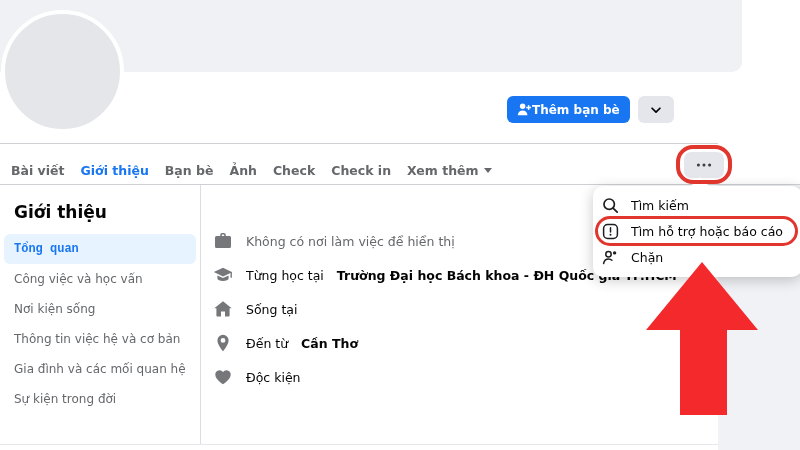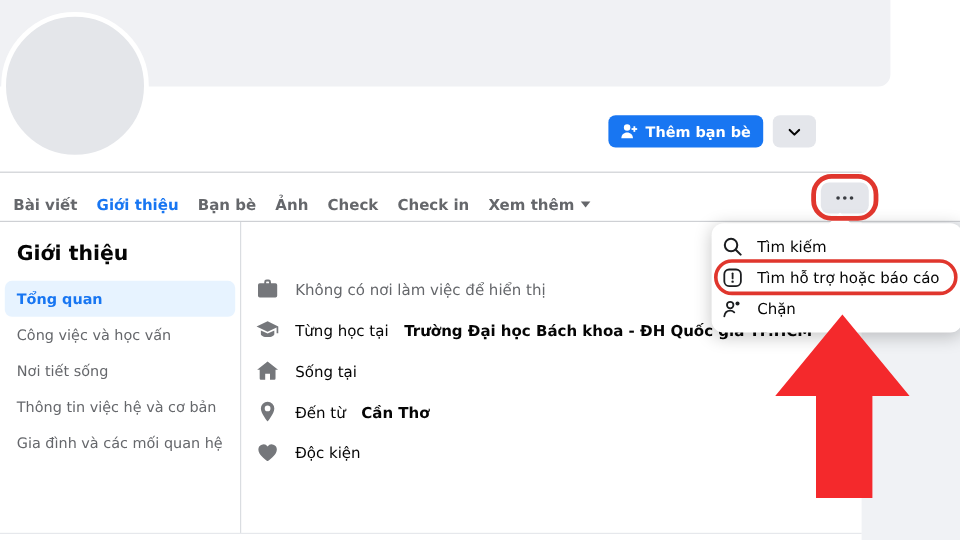--- a/index.html
+++ b/index.html
@@ -6,21 +6,21 @@
   body { background:#fff; font-family:"DejaVu Sans","Liberation Sans",sans-serif; }
   .stage { position:relative; width:800px; height:450px; background:#fff; overflow:hidden; }
 
   
   .cover { position:absolute; left:0; top:0; width:742px; height:72px;
            background:#f0f1f4; border-radius:0 0 10px 0; }
   .avatar { position:absolute; left:1px; top:10px; width:123px; height:123px;
             background:#e4e6ea; border:4px solid #fff; border-radius:50%; }
 
   .actions { position:absolute; left:507px; top:96px; display:flex; gap:8px; }
-  .btn { display:inline-flex; align-items:center; gap:6px; height:27px;
+  .btn { display:inline-flex; align-items:center; height:27px;
          border:none; border-radius:6px; padding:0 10px; font-size:12px;
          font-weight:bold; cursor:pointer; font-family:inherit; }
   .btn-primary { background:#1876f2; color:#fff; }
   .btn-gray { background:#e4e6eb; color:#050505; }
   .btn-chevron { width:36px; justify-content:center; padding:0; }
 
   .header-divider { position:absolute; left:0; top:143px; width:718px; height:1px; background:#ced0d4; }
 
   .tabs { position:absolute; left:10px; top:150px; height:40px; display:flex; }
   .tab { position:relative; display:flex; align-items:center; gap:5px; height:40px;
@@ -40,21 +40,21 @@
   
   .gray-bg { position:absolute; left:718px; top:185px; width:82px; height:265px; background:#f0f2f5; }
 
   
   .sidebar { position:absolute; left:0; top:185px; width:201px; height:260px;
              background:#fff; border-right:1px solid #dadde1; }
   .sidebar h2 { font-size:17px; font-weight:bold; color:#050505; margin:17px 0 12px 14px; }
   .side-item { display:flex; align-items:center; height:30px; margin:0 4px;
                padding-left:10px; border-radius:6px; font-size:12px; font-weight:500;
                color:#65676b; cursor:pointer; white-space:nowrap; }
-  .side-item.active { background:#e7f3ff; color:#1876f2; font-weight:600; }
+  .side-item.active { background:#e7f3ff; color:#1876f2; font-weight:600;font-family:Liberation Mono, monospace; }
 
   
   .details { position:absolute; left:213px; top:224px; }
   .detail-row { display:flex; align-items:center; height:34px; gap:13px;
                 font-size:12.5px; color:#050505; white-space:nowrap; }
   .detail-row .d-icon { width:20px; height:20px; color:#75777b; flex:0 0 20px; }
   .detail-row .muted { color:#65676b; }
   .detail-row b { font-weight:bold; cursor:pointer; }
 
   
@@ -136,23 +136,24 @@
     </span>
   </button>
 
   <div class="header-bottom"></div>
   <div class="gray-bg"></div>
 
   <aside class="sidebar">
     <h2>Giới thiệu</h2>
     <div class="side-item active">Tổng quan</div>
     <div class="side-item">Công việc và học vấn</div>
-    <div class="side-item">Nơi tiết sống</div>
+    <div class="side-item">Nơi kiện sống</div>
     <div class="side-item">Thông tin việc hệ và cơ bản</div>
     <div class="side-item">Gia đình và các mối quan hệ</div>
+    <div class="side-item">Sự kiện trong đời</div>
   </aside>
 
   <main class="details">
     <div class="detail-row">
       <span class="d-icon">
         <svg width="20" height="20" viewBox="0 0 20 20" fill="currentColor">
             <path d="M7.2 5V4a2 2 0 012-2h1.6a2 2 0 012 2v1h3.7A1.5 1.5 0 0118 6.5v9a1.5 1.5 0 01-1.5 1.5h-13A1.5 1.5 0 012 15.5v-9A1.5 1.5 0 013.5 5h3.7zm1.6 0h2.4v-.9a.55.55 0 00-.55-.55H9.35a.55.55 0 00-.55.55V5z"></path>
           </svg>
       </span>
       <span class="muted">Không có nơi làm việc để hiển thị</span>

